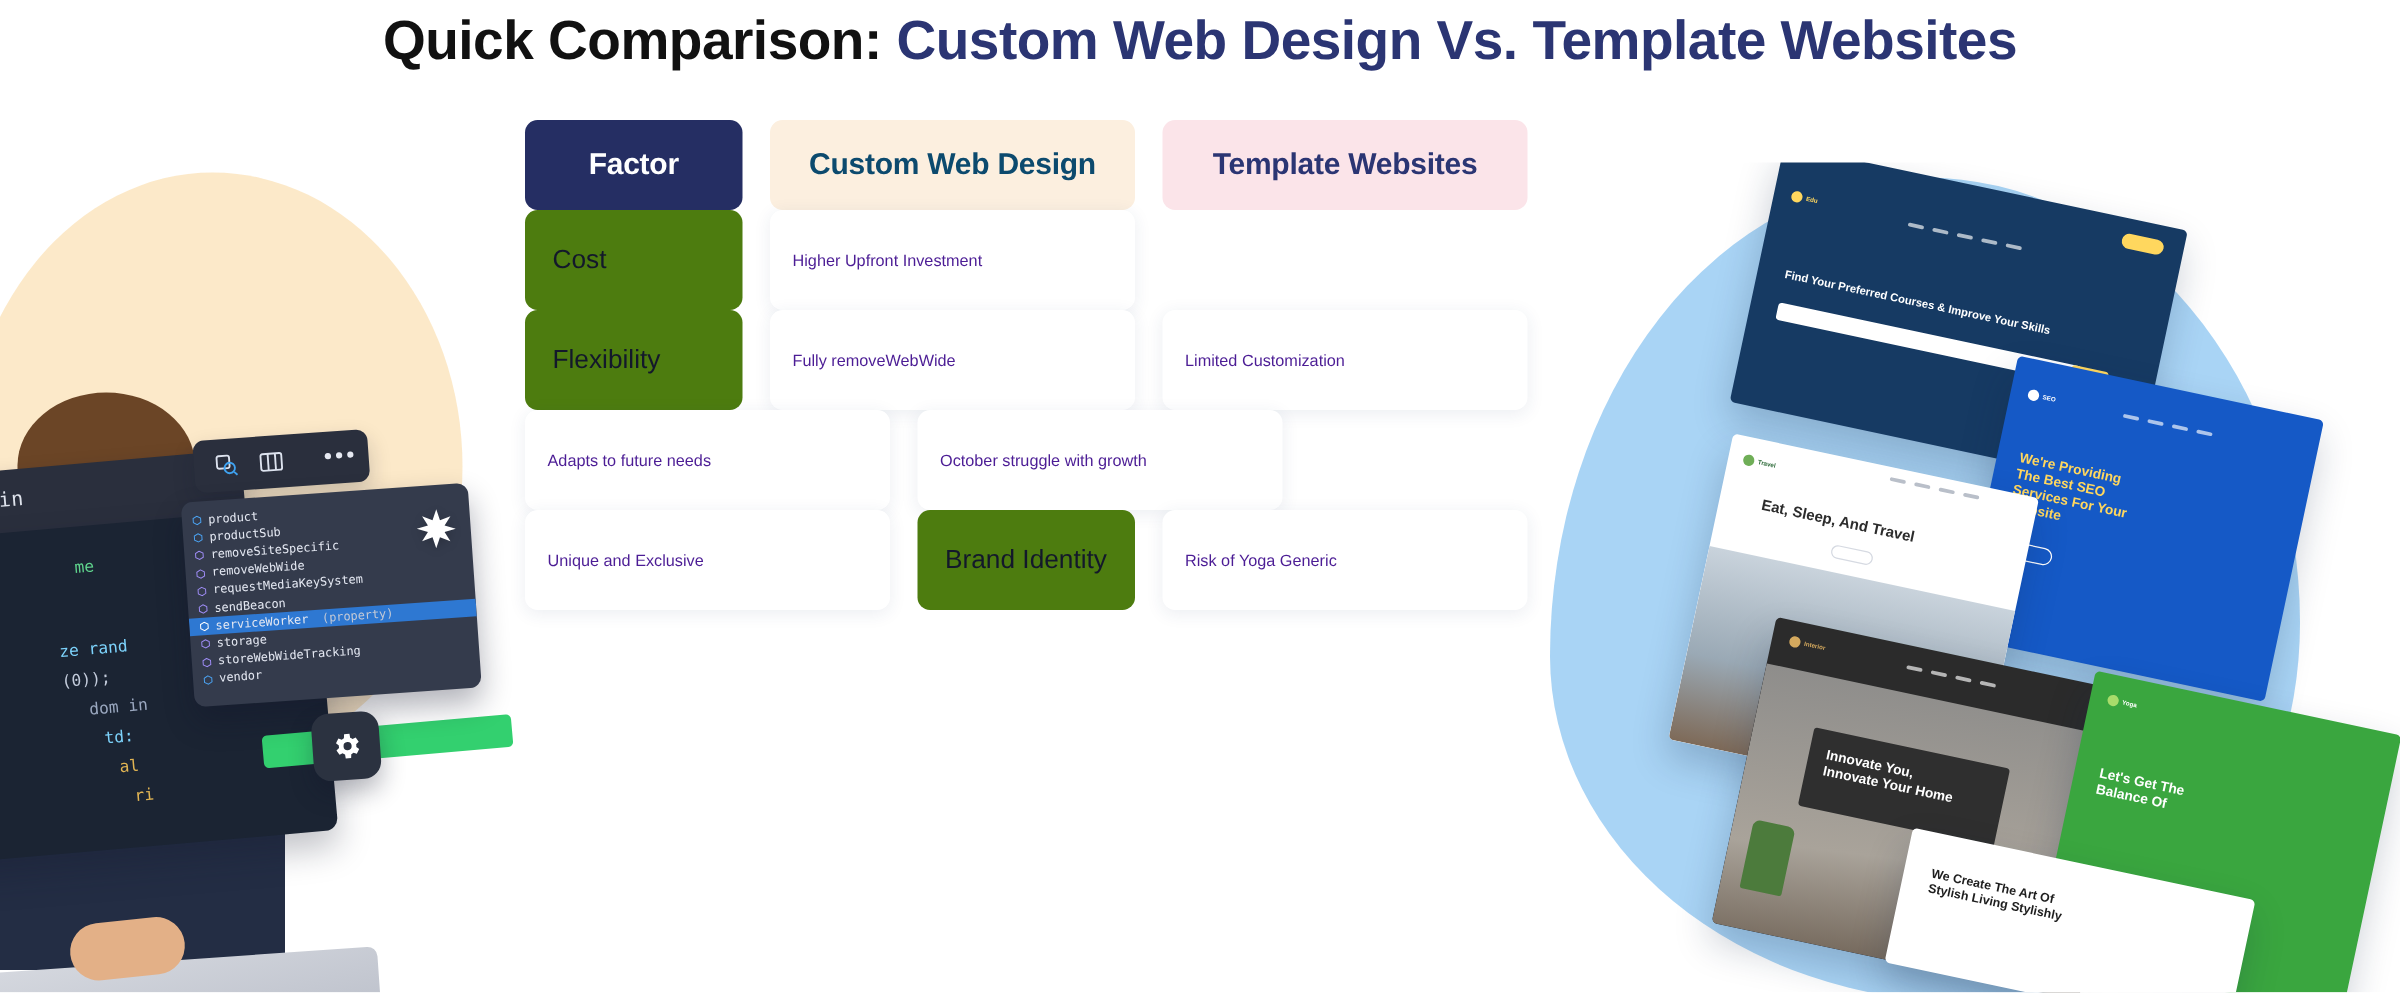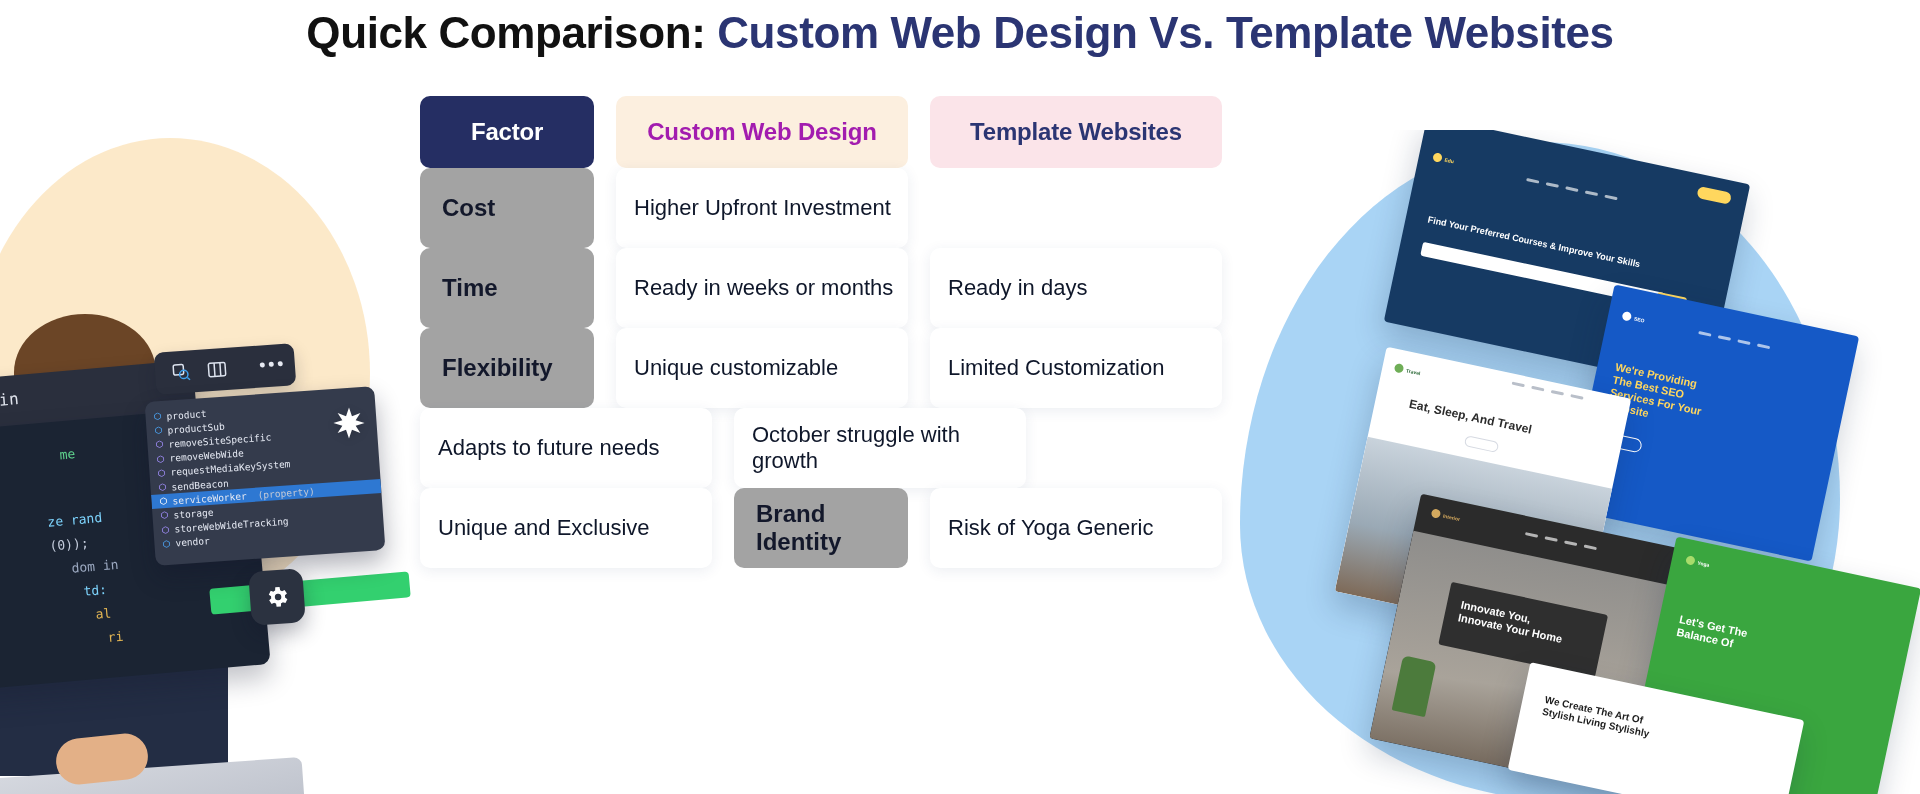--- a/index.html
+++ b/index.html
@@ -256,42 +256,42 @@
     left: 420px;
     top: 96px;
     width: 802px;
   }
   .trow { display: flex; gap: 22px; }
   .trow + .trow { margin-top: 0px; }
   .cell {
     border-radius: 10px;
     display: flex;
     align-items: center;
-    font-size: 22px;
-    color: #0f172a;
+    font-size: 13px;
+    color: #4c1d95;
   }
   .c-factor { width: 174px; padding-left: 22px; }
   .c-wide   { width: 292px; padding-left: 18px; }
 
   
   .hrow { height: 72px; }
   .hrow .cell {
     height: 72px;
     font-size: 24px;
     font-weight: 700;
     letter-spacing: -0.2px;
   }
   .h-factor { background: #252E63; color: #ffffff; justify-content: center; padding-left: 0; }
-  .h-custom { background: #FCEFDF; color: #a21caf; justify-content: center; padding-left: 0; }
+  .h-custom { background: #FCEFDF; color: #0c4a6e; justify-content: center; padding-left: 0; }
   .h-tmpl   { background: #FBE4E9; color: #2B3573; justify-content: center; padding-left: 0; }
 
   
   .brow { height: 80px; margin-top: 10px; }
   .brow .cell { height: 80px; }
-  .b-factor { background: #a3a3a3; font-weight: 700; font-size: 24px; color: #13182B; }
+  .b-factor { background: #4d7c0f; font-weight: 400; font-size: 21px; color: #13182B; }
   .b-val {
     background: #ffffff;
     box-shadow: 0 3px 14px rgba(40,55,110,.085);
     font-weight: 400;
   }
 </style>
 </head>
 <body>
 
 <div class="stage">
@@ -552,29 +552,24 @@
       <div class="cell c-factor h-factor">Factor</div>
       <div class="cell c-wide h-custom">Custom Web Design</div>
       <div class="cell c-wide h-tmpl">Template Websites</div>
     </div>
 
     <div class="trow brow">
       <div class="cell c-factor b-factor">Cost</div>
       <div class="cell c-wide b-val">Higher Upfront Investment</div>
     </div>
 
-    <div class="trow brow">
-      <div class="cell c-factor b-factor">Time</div>
-      <div class="cell c-wide b-val">Ready in weeks or months</div>
-      <div class="cell c-wide b-val">Ready in days</div>
-    </div>
 
     <div class="trow brow">
       <div class="cell c-factor b-factor">Flexibility</div>
-      <div class="cell c-wide b-val">Unique customizable</div>
+      <div class="cell c-wide b-val">Fully removeWebWide</div>
       <div class="cell c-wide b-val">Limited Customization</div>
     </div>
 
     <div class="trow brow">
       <div class="cell c-wide b-val">Adapts to future needs</div>
       <div class="cell c-wide b-val">October struggle with growth</div>
     </div>
 
     <div class="trow brow">
       <div class="cell c-wide b-val">Unique and Exclusive</div>

